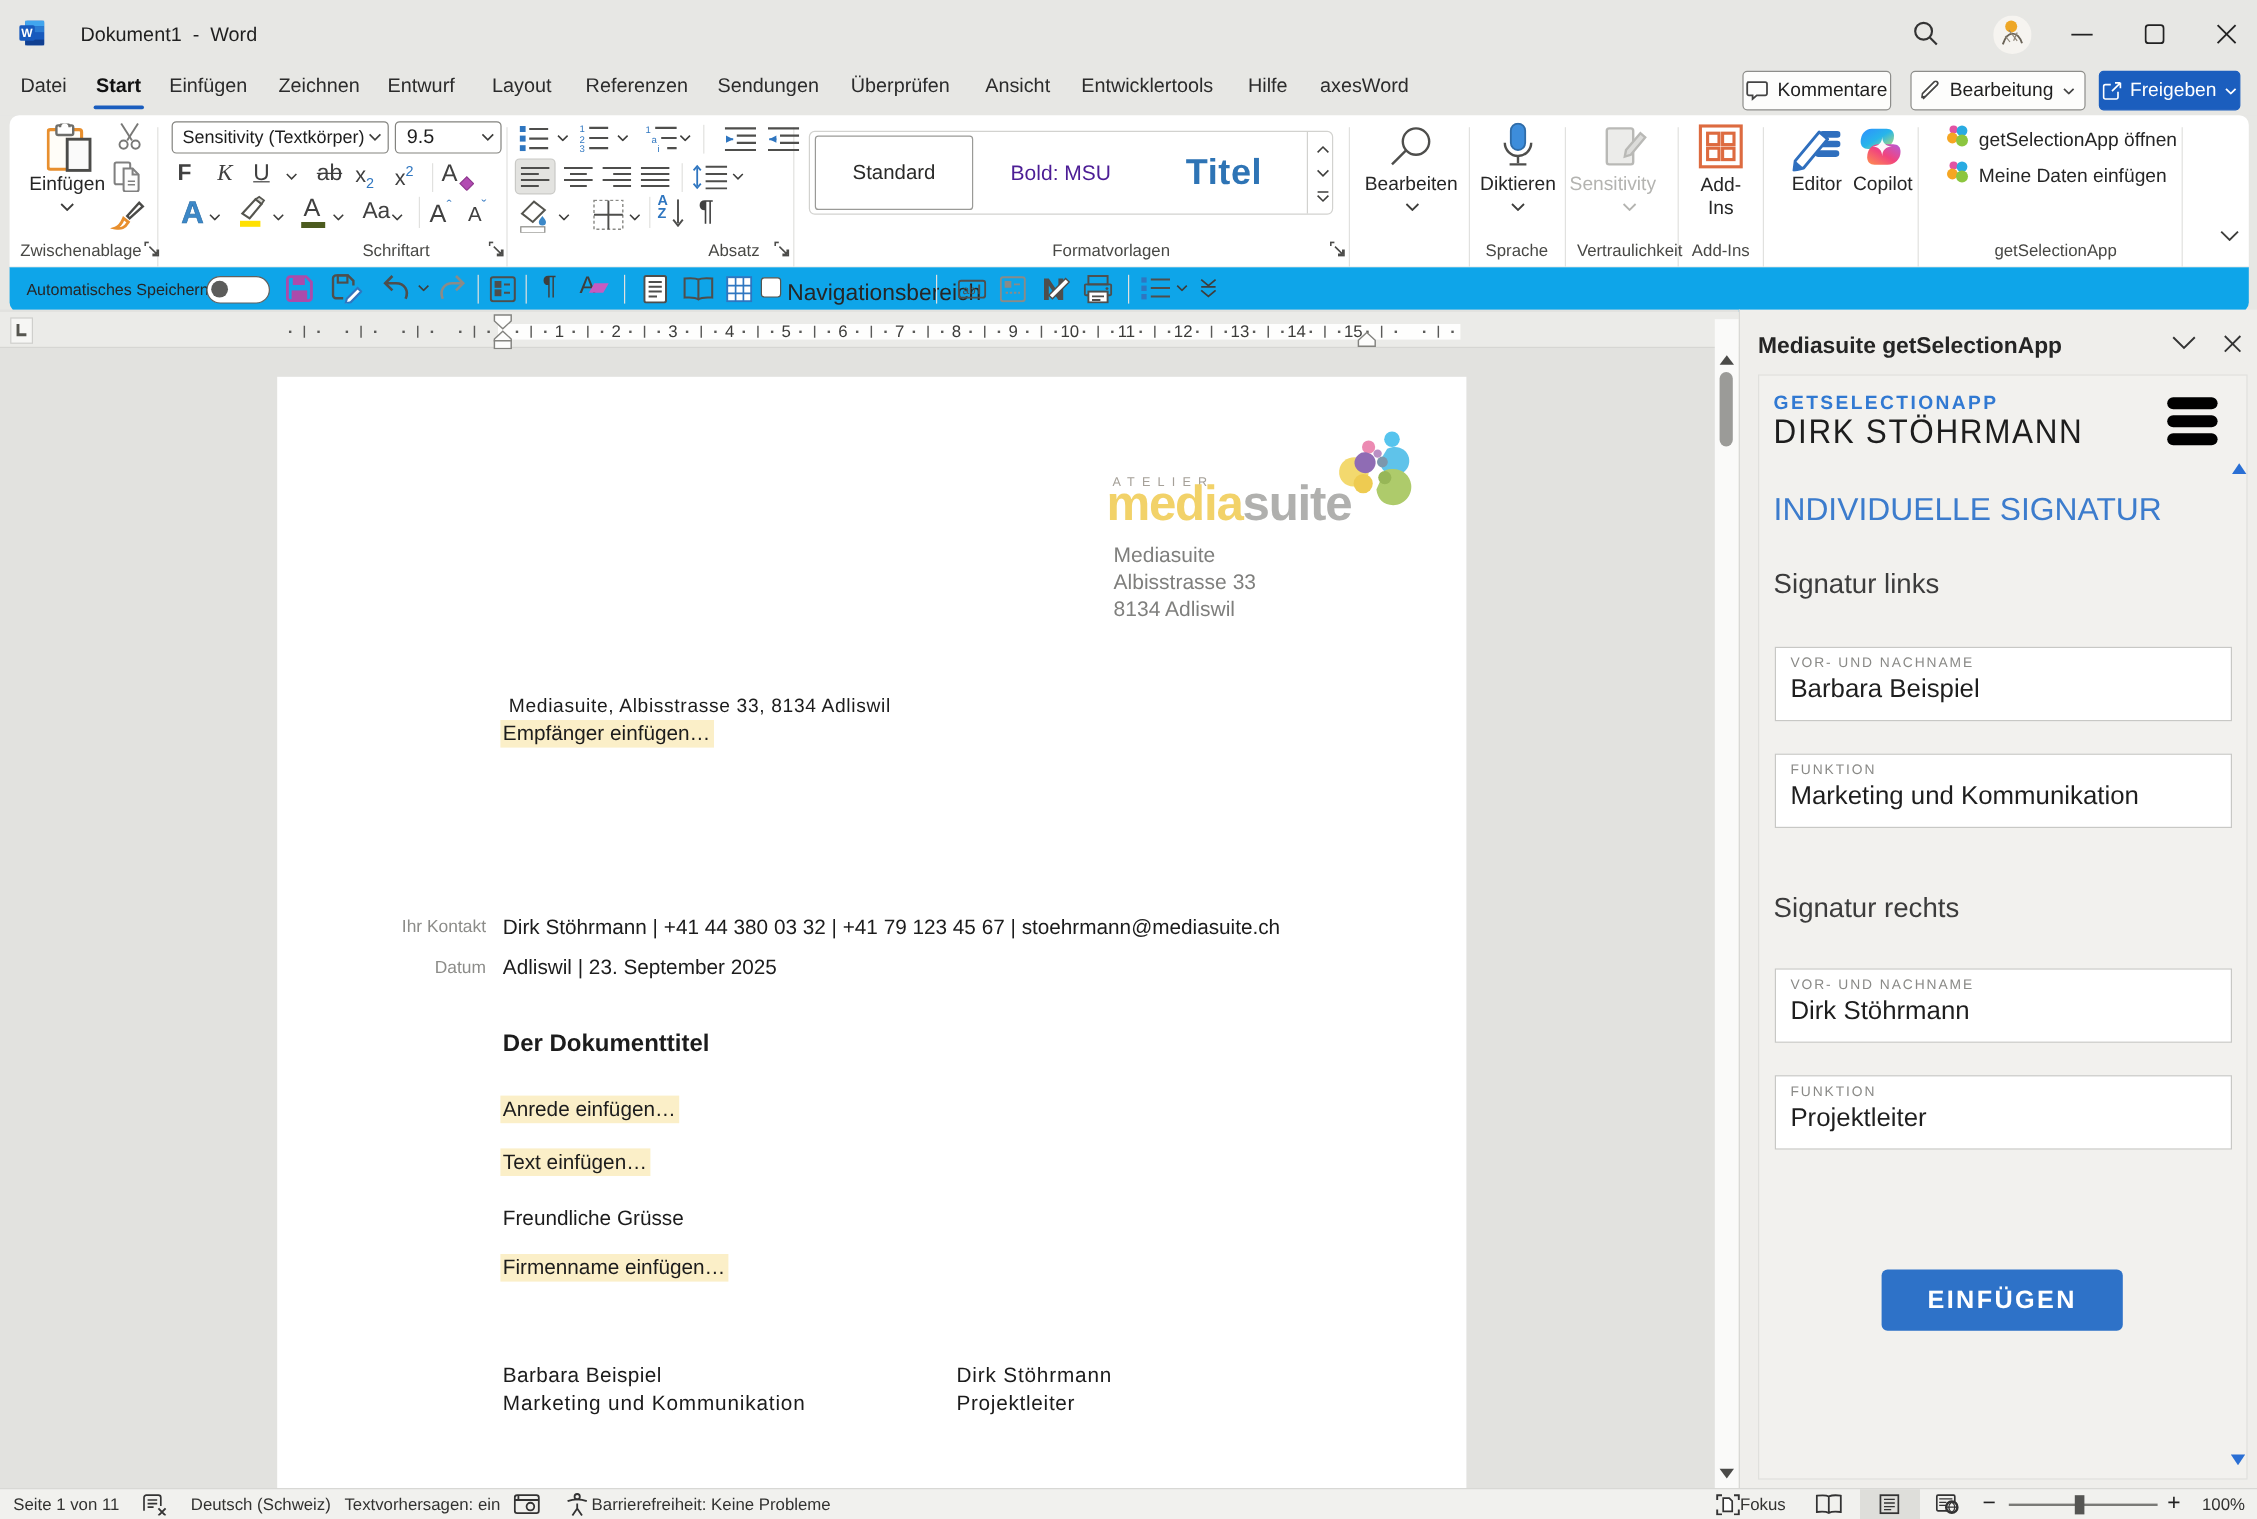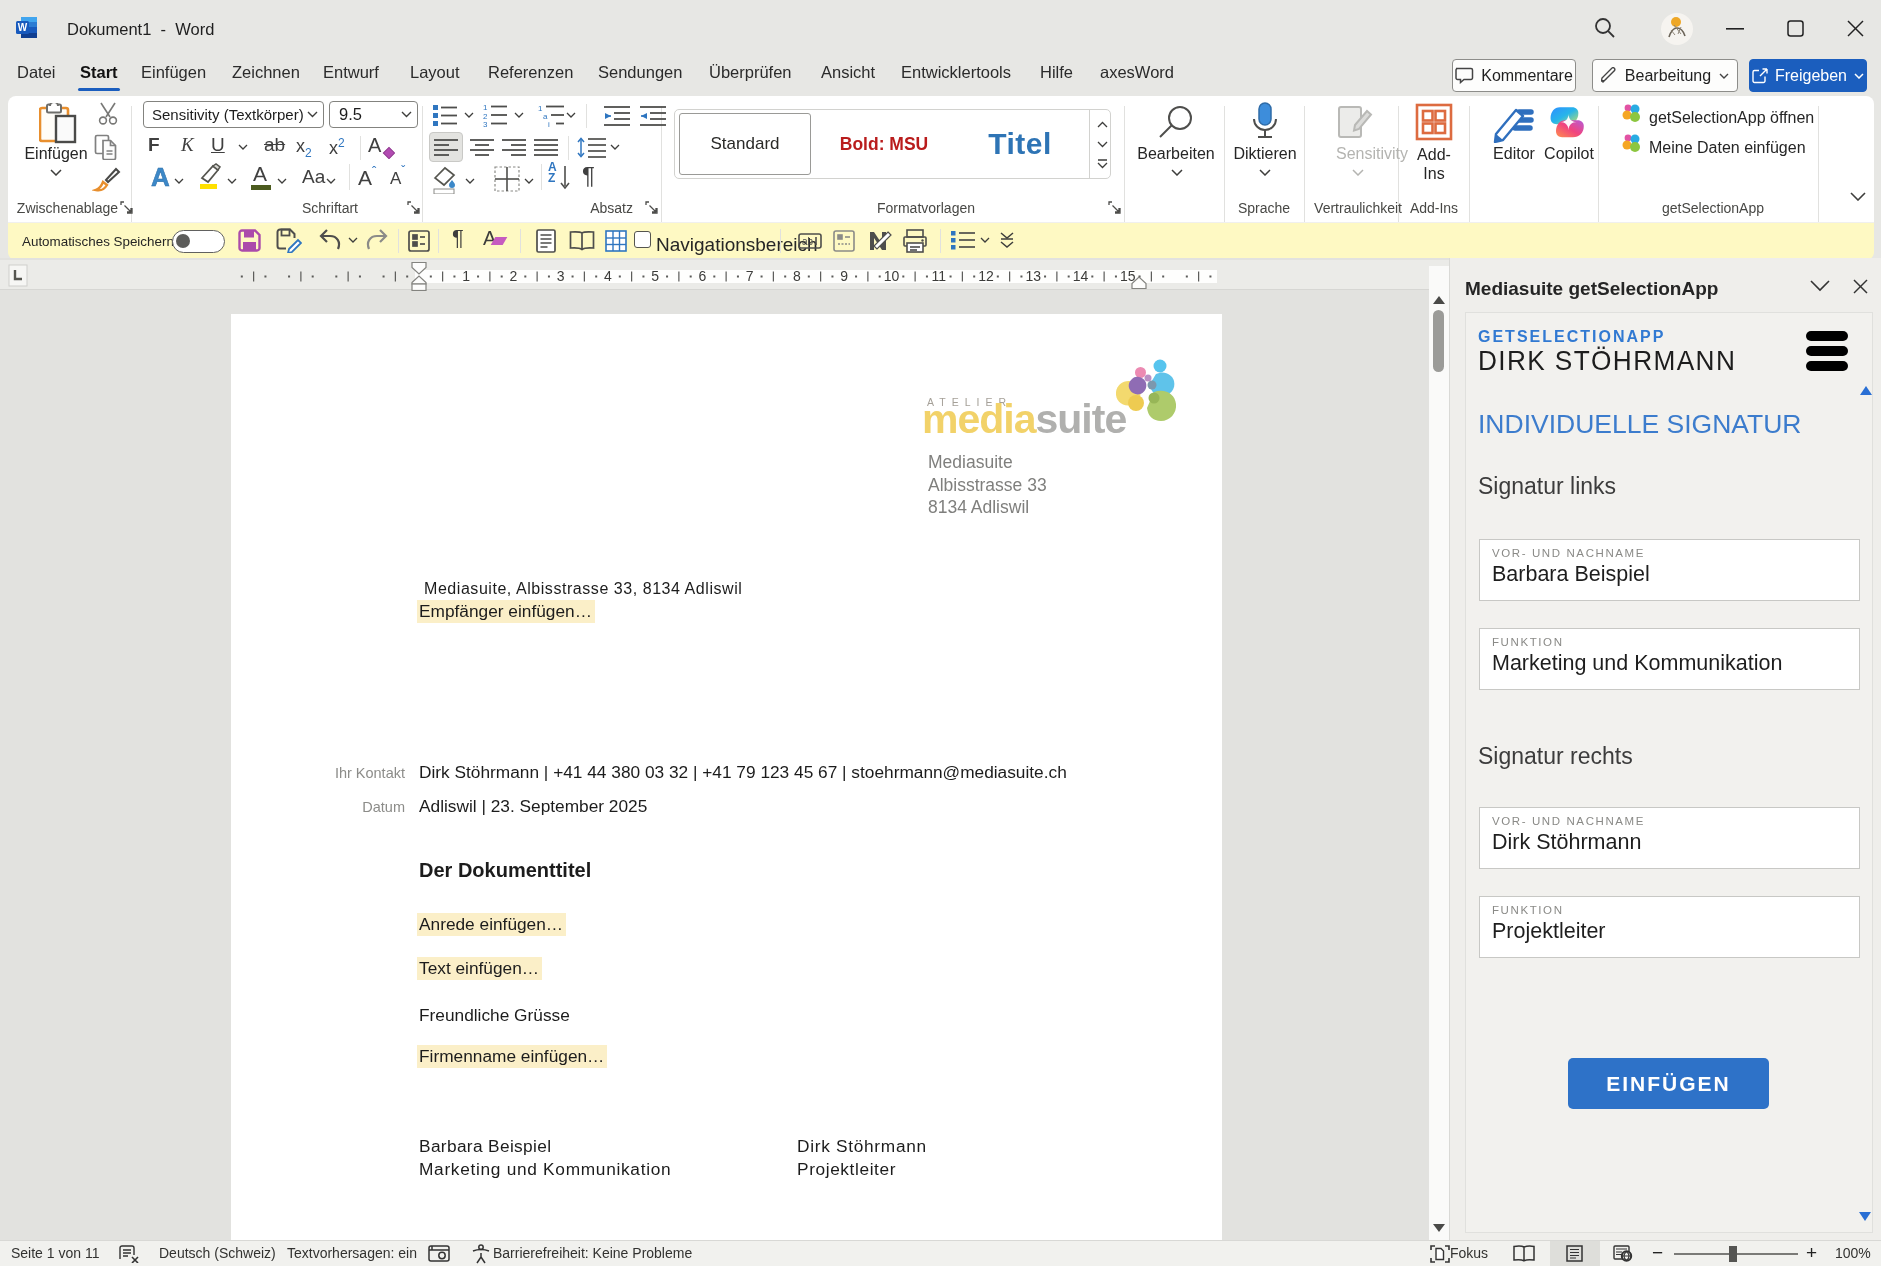--- a/index.html
+++ b/index.html
@@ -10,21 +10,21 @@
 #titlebar{position:absolute;left:0;top:0;width:1881px;height:55px;background:#e7e7e4}
 #title-text{position:absolute;left:67px;top:20px;font-size:16.5px;color:#1f1f1f}
 
 #tabrow{position:absolute;left:0;top:55px;width:1881px;height:41px;background:#e7e7e4}
 .tab{position:absolute;top:8px;font-size:16.5px;color:#2b2b2b;white-space:nowrap}
 .tab.sel{font-weight:700;color:#111}
 #tab-underline{position:absolute;background:#1a5dbe;height:3px;border-radius:2px}
 .tbtn{position:absolute;top:4px;height:33px;border:1px solid #8d8d8a;border-radius:4px;background:#fdfdfc;font-size:16px;color:#1f1f1f;display:flex;align-items:center;justify-content:center}
 
 #ribbon{position:absolute;left:8px;top:96px;width:1866px;height:126px;background:#ffffff;border-radius:8px 8px 0 0}
-#qbar{position:absolute;left:8px;top:222px;width:1866px;height:38px;background:#fef9c3;border-radius:0 0 8px 8px;border-top:1px solid #f0f0ee}
+#qbar{position:absolute;left:8px;top:222px;width:1866px;height:38px;background:#0ea5e9;border-radius:0 0 8px 8px;border-top:1px solid #f0f0ee}
 .gsep{position:absolute;top:10px;width:1px;height:190px;background:#e1e1df}
 .glabel{position:absolute;top:104px;font-size:14px;color:#484845;white-space:nowrap;text-align:right}
 .launcher{position:absolute;top:105px;width:13px;height:13px}
 .chev{position:absolute}
 .rtext{font-size:16px;color:#262626}
 
 #docarea{position:absolute;left:0;top:258px;width:1449px;height:982px;background:#e2e2df}
 #page{position:absolute;left:231px;top:314px;width:991px;height:926px;background:#ffffff}
 .doct{position:absolute;color:#1c1c1c;font-size:17.3px;white-space:nowrap}
 .hl{background:#fbefc8;padding:1px 3px 2px 2px}
@@ -347,21 +347,21 @@
         <path d="M1 17l4 5 4-5"></path>
       </svg>
   <div class="abs" style="left:574px;top:66px;font-size:24px;color:#404040">¶</div>
   <div class="glabel" style="left:455px;width:170px">Absatz</div>
   <svg class="launcher" style="left:637px" viewBox="0 0 13 13" fill="none" stroke="#4c4c4a" stroke-width="1.3">
         <path d="M1 4V1h3M7 12h5V7M4.5 4.5L11 11M11 11v-4M11 11H7"></path>
       </svg>
 
   <div class="abs" style="left:666px;top:13px;width:437px;height:70px;background:#fff;border:1px solid #d2d2cf;border-radius:5px">
     <div class="abs" style="left:4px;top:3px;width:132px;height:62px;background:#fff;border:1.5px solid #9a9a97;border-radius:3px;font-size:17px;color:#2a2a28;display:flex;align-items:center;justify-content:center">Standard</div>
-    <div class="abs" style="left:136px;top:0;width:146px;height:68px;font-size:17.5px;font-weight:700;color:#b91c1c;display:flex;align-items:center;justify-content:center">Bold: MSU</div>
+    <div class="abs" style="left:136px;top:0;width:146px;height:68px;font-size:17.5px;font-weight:400;color:#4c1d95;display:flex;align-items:center;justify-content:center">Bold: MSU</div>
     <div class="abs" style="left:282px;top:0;width:126px;height:68px;font-size:30px;font-weight:600;color:#2e74b5;display:flex;align-items:center;justify-content:center;letter-spacing:0.5px">Titel</div>
     <div class="abs" style="left:414px;top:0;width:1px;height:68px;background:#d2d2cf"></div>
     <svg class="chev" style="left:422px;top:11px" width="11" height="7" viewBox="0 0 11 7" fill="none" stroke="#3e3e3c" stroke-width="1.3">
           <path d="M1 6l4.5-4.5L10 6"></path>
         </svg>
     <svg class="chev" style="left:422px;top:31px" width="11" height="7" viewBox="0 0 11 7" fill="none" stroke="#3e3e3c" stroke-width="1.3">
           <path d="M1 1l4.5 4.5L10 1"></path>
         </svg>
     <svg class="chev" style="left:422px;top:49px" width="11" height="11" viewBox="0 0 11 11" fill="none" stroke="#3e3e3c" stroke-width="1.3">
           <path d="M1 1h9M1 4l4.5 4.5L10 4"></path>
@@ -390,21 +390,21 @@
   <div class="abs rtext" style="left:1207px;top:49px;width:100px;text-align:center">Diktieren</div>
   <svg class="chev" style="left:1251px;top:73px" width="12" height="7" viewBox="0 0 12 7" fill="none" stroke="#3e3e3c" stroke-width="1.5">
         <path d="M1 1l5 5 5-5"></path>
       </svg>
   <div class="glabel" style="left:1216px;width:80px;text-align:center">Sprache</div>
 
   <svg class="ico" style="left:1327px;top:7px" width="38" height="38" viewBox="0 0 38 38" fill="none" stroke="#b9b9b6" stroke-width="2">
     <rect x="4" y="4" width="22" height="30" rx="2" fill="#ececea"></rect>
     <path d="M20 22L32 8l4 3.5L24 26l-5 1.5z" fill="#dcdcda"></path>
   </svg>
-  <div class="abs" style="left:1300px;top:49px;width:100px;text-align:right;font-size:16px;color:#b4b4b1">Sensitivity</div>
+  <div class="abs" style="left:1300px;top:49px;width:100px;text-align:left;font-size:16px;color:#b4b4b1">Sensitivity</div>
   <svg class="chev" style="left:1344px;top:73px" width="12" height="7" viewBox="0 0 12 7" fill="none" stroke="#b4b4b1" stroke-width="1.5">
         <path d="M1 1l5 5 5-5"></path>
       </svg>
   <div class="glabel" style="left:1298px;width:96px;text-align:right">Vertraulichkeit</div>
 
   <svg class="ico" style="left:1407px;top:7px" width="38" height="38" viewBox="0 0 38 38" fill="none" stroke="#dd6b40" stroke-width="2.6">
     <rect x="2" y="2" width="34" height="34"></rect>
         <rect x="8" y="8" width="9.5" height="9.5"></rect>
         <rect x="20.5" y="8" width="9.5" height="9.5"></rect>
         <rect x="8" y="20.5" width="9.5" height="9.5"></rect>

